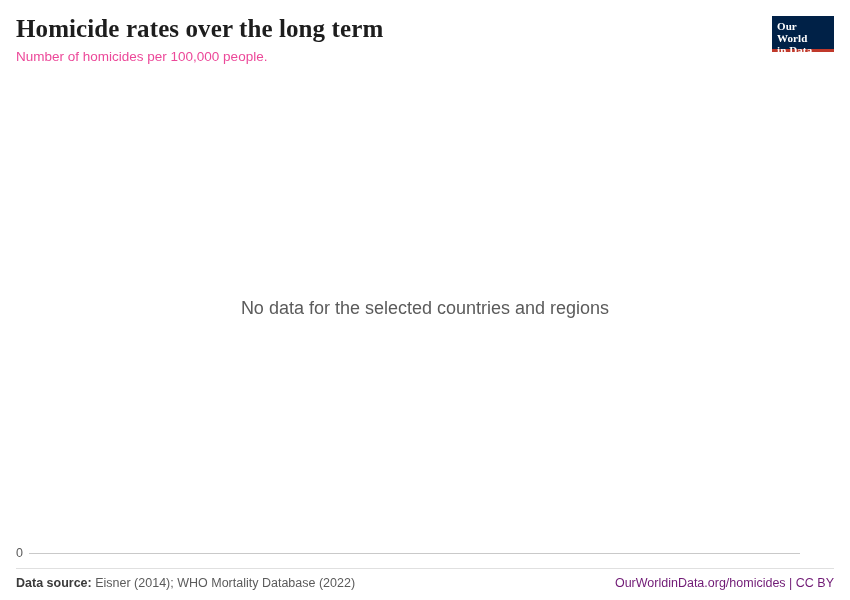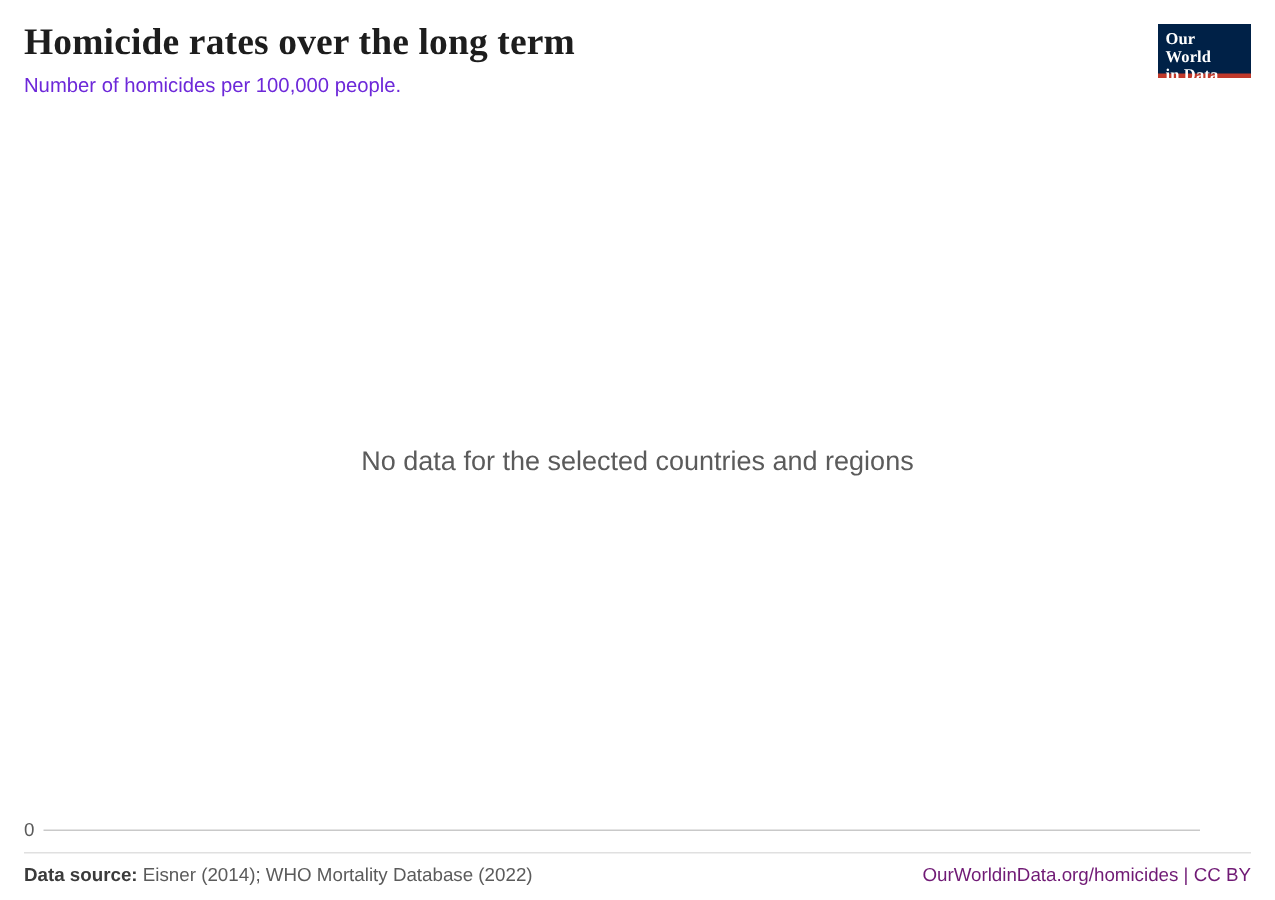--- a/index.html
+++ b/index.html
@@ -41,21 +41,21 @@
     line-height: 30px;
     font-weight: 700;
     color: #1d1d1d;
     margin: 0 0 4px 0;
     letter-spacing: 0.1px;
   }
   .chart-subtitle {
     font-family: "Liberation Sans", sans-serif;
     font-size: 13.5px;
     line-height: 18px;
-    color: #6d28d9;
+    color: #ec4899;
     margin: 0;
   }
   
   .owid-logo {
     flex: 0 0 auto;
     width: 62px;
     height: 36px;
     background: #002147;
     border-bottom: 3px solid #c0392b;
     box-sizing: border-box;

